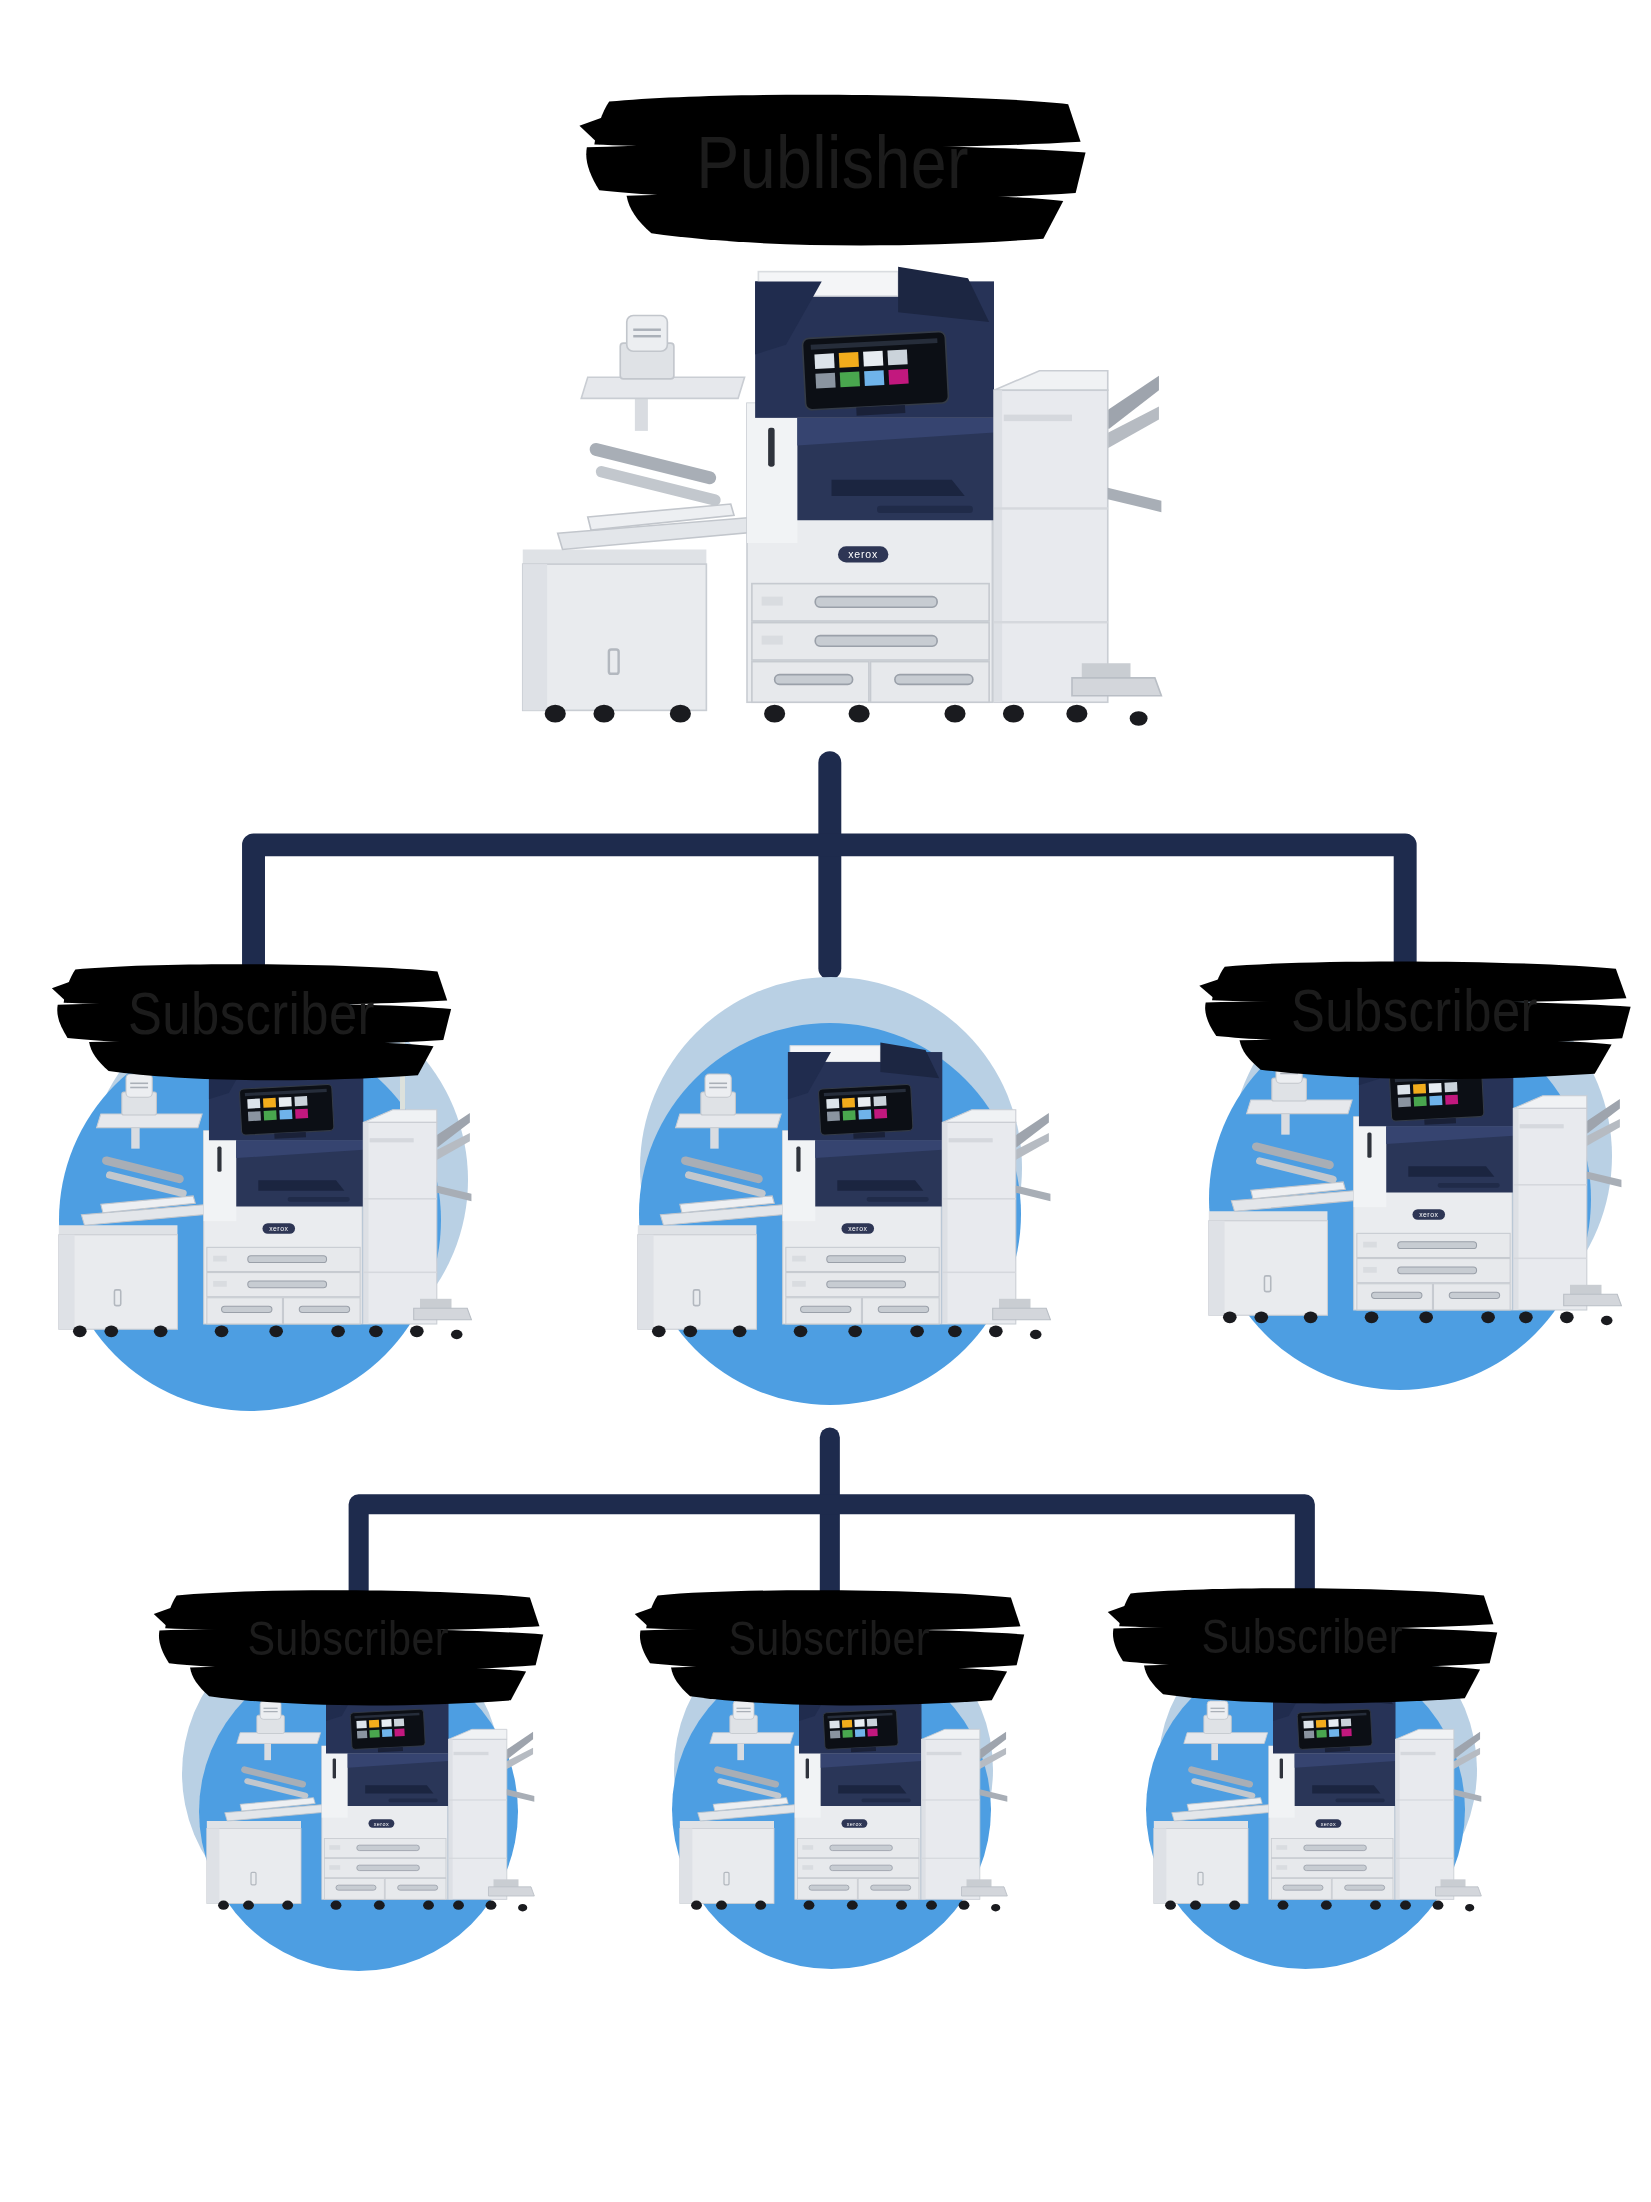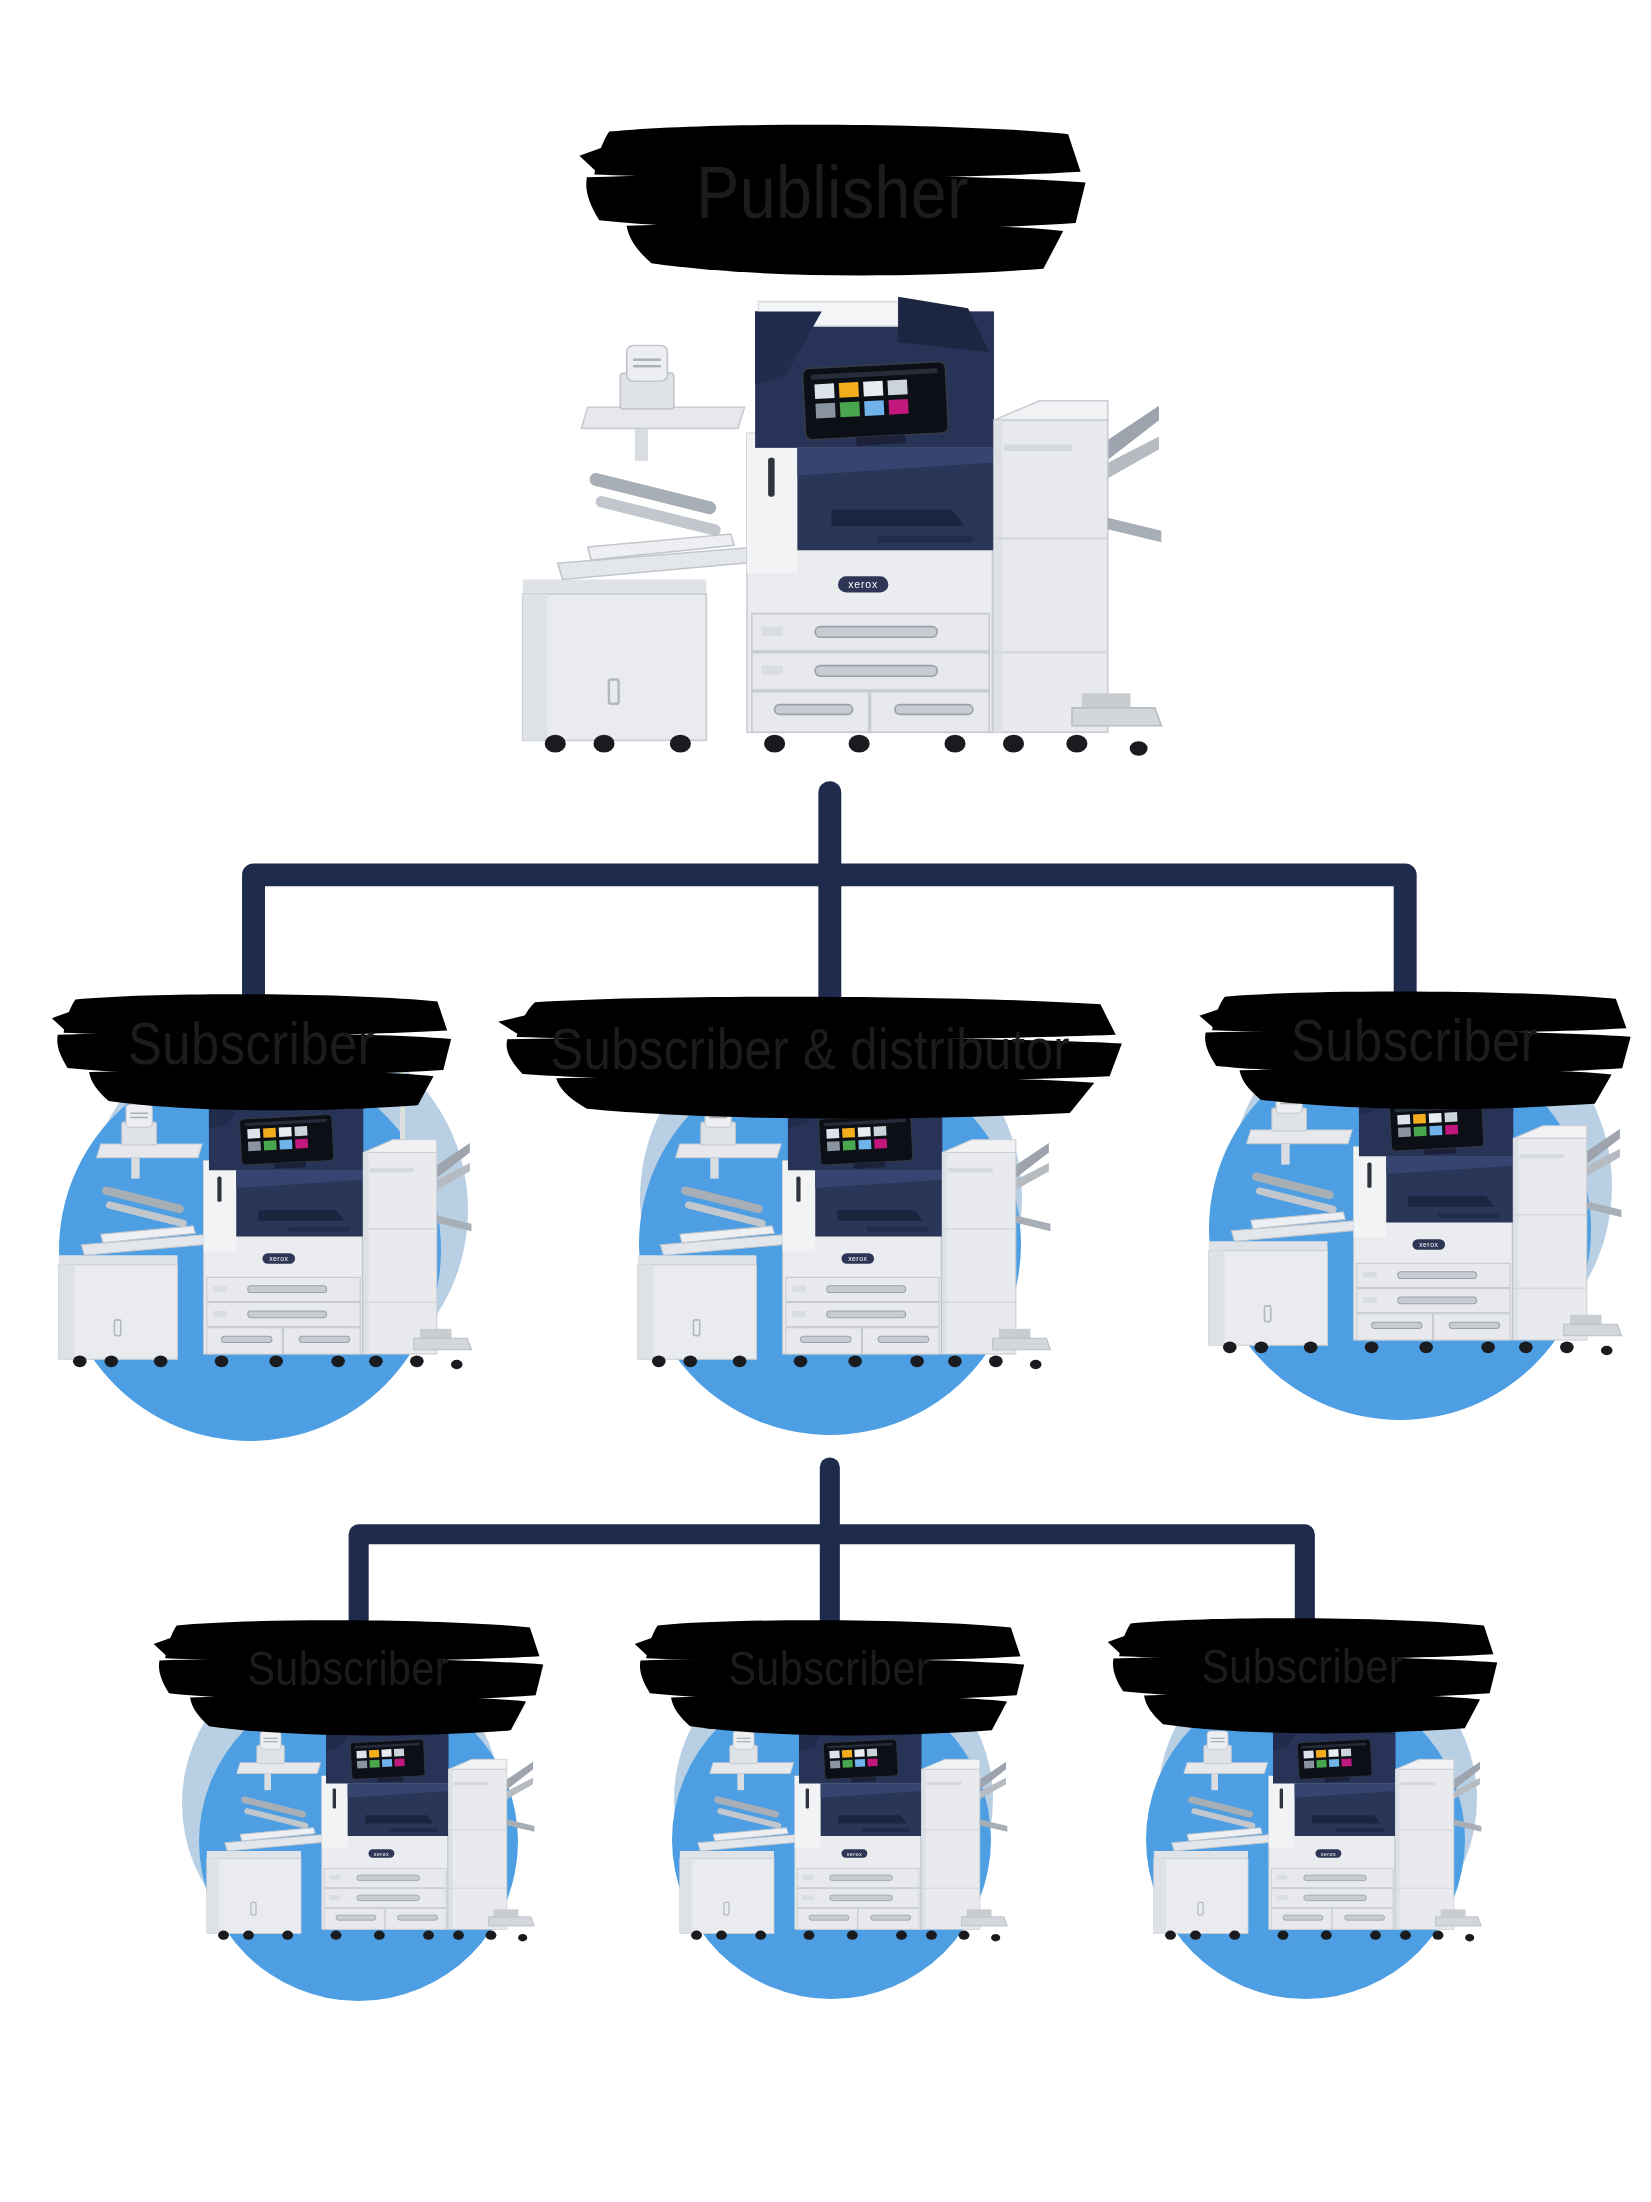--- a/index.html
+++ b/index.html
@@ -1,18 +1,18 @@
 <!DOCTYPE html>
 <html style="--color-accent_blue: #4D9EE2; --color-light_blue: #B9D0E4; --color-connector_navy: #1E2B4D; --color-brush_gray: #E6E6E6; --color-text: #1C1C1C; --color-printer_navy: #273357;"><head>
 <meta charset="utf-8">
 <style>
   html,body{margin:0;padding:0;background:#ffffff;}
   .canvas{
     position:relative;width:1652px;height:2112px;background:#fff;overflow:hidden;
-    font-family:"Liberation Sans",sans-serif;color:var(--color-text,#1c1c1c);margin-top:30px;
+    font-family:"Liberation Sans",sans-serif;color:var(--color-text,#1c1c1c);
   }
   
   svg.connectors{position:absolute;left:0;top:0;width:1652px;height:2202px;z-index:1;}
   .connectors path{fill:none;stroke:var(--color-connector_navy,#1E2B4D);stroke-linecap:round;stroke-linejoin:round;}
   .connectors path.lvl1{stroke-width:24px;}
   .connectors path.lvl2{stroke-width:21px;}
   
   .label-box{position:absolute;display:flex;align-items:center;justify-content:center;z-index:4;}
   .label-box svg.brush{position:absolute;inset:0;width:100%;height:100%;z-index:-1;}
   .label-text{display:inline-block;white-space:nowrap;transform:scaleX(.86);transform-origin:center;
@@ -205,26 +205,20 @@
         <use href="#brush-art" width="100%" height="100%"></use>
       </svg>
     <span class="label-text">Subscriber</span>
   </div>
   <svg class="printer p-1l" viewBox="0 0 800 600">
       <use href="#printer-art"></use>
     </svg>
 
   <div class="circle light c-row1 c1c-light"></div>
   <div class="circle main  c-row1 c1c-main"></div>
-  <div class="label-box lb-s1-center">
-    <svg class="brush" viewBox="0 0 672 148" width="642" height="141">
-        <use href="#brush-art" width="100%" height="100%"></use>
-      </svg>
-    <span class="label-text">Subscriber &amp; distributor</span>
-  </div>
   <svg class="printer p-1c" viewBox="0 0 800 600">
       <use href="#printer-art"></use>
     </svg>
 
   <div class="circle light c-row1 c1r-light"></div>
   <div class="circle main  c-row1 c1r-main"></div>
   <div class="label-box lb-s1-right">
     <svg class="brush" viewBox="0 0 465 143" width="444" height="137">
         <use href="#brush-art" width="100%" height="100%"></use>
       </svg>

